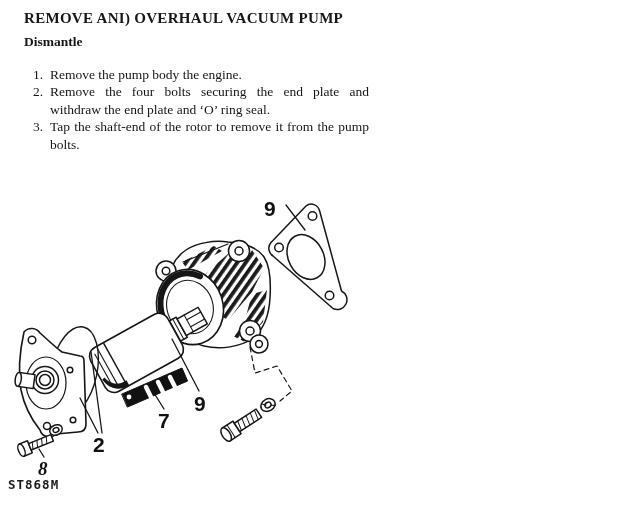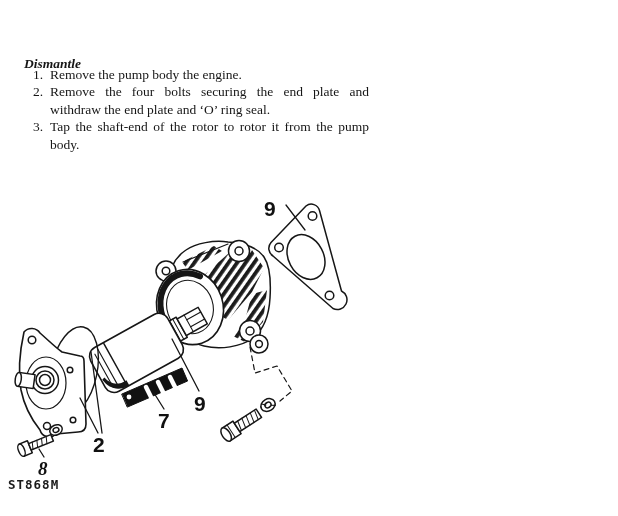--- a/index.html
+++ b/index.html
@@ -10,22 +10,22 @@
     overflow:hidden;
     font-family:"Liberation Serif", serif;
     color:#161616;
   }
   .title{
     position:absolute;left:24px;top:10px;
     font-size:15px;font-weight:bold;letter-spacing:0.3px;
     font-family:"Liberation Serif", serif;
   }
   .subhead{
-    position:absolute;left:24px;top:56px;
-    font-size:13.5px;font-weight:bold;font-style:italic;
+    position:absolute;left:24px;top:34px;
+    font-size:13.5px;font-weight:bold;
   }
   .steps{
     position:absolute;left:33px;top:66px;width:336px;
     font-size:13.5px;line-height:17.4px;
   }
   .step{display:flex;align-items:flex-start;}
   .step .marker{width:17px;flex:0 0 17px;}
   .step .txt{flex:1;text-align:justify;}
   .fig{position:absolute;left:0;top:183px;}
   svg text{font-family:"Liberation Sans", sans-serif;}
@@ -37,34 +37,35 @@
   .figcode{
     font-family:"DejaVu Sans Mono", monospace;
     font-weight:bold;font-size:12.5px;letter-spacing:1px;fill:#1a1a1a;
   }
 </style>
 </head>
 <body>
 
 <div class="page">
 
+  <div class="title">REMOVE ANI) OVERHAUL VACUUM PUMP</div>
   <div class="subhead">Dismantle</div>
 
   <div class="steps">
     <div class="step">
       <span class="marker">1.</span>
       <span class="txt">Remove the pump body the engine.</span>
     </div>
     <div class="step">
       <span class="marker">2.</span>
       <span class="txt">Remove the four bolts securing the end plate and withdraw the end plate and ‘O’ ring seal.</span>
     </div>
     <div class="step">
       <span class="marker">3.</span>
-      <span class="txt">Tap the shaft-end of the rotor to rotor it from the pump body.</span>
+      <span class="txt">Tap the shaft-end of the rotor to remove it from the pump bolts.</span>
     </div>
   </div>
 
   <svg class="fig" width="400" height="333" viewBox="0 183 400 333" fill="none" stroke="#161616" stroke-width="1.5" stroke-linecap="round" stroke-linejoin="round">
 
     <defs>
       <pattern id="hatch" width="7" height="7" patternUnits="userSpaceOnUse" patternTransform="rotate(35)">
         <rect width="7" height="7" fill="#ffffff" stroke="none"></rect>
         <rect width="3.8" height="7" fill="#1b1b1b" stroke="none"></rect>
       </pattern>

